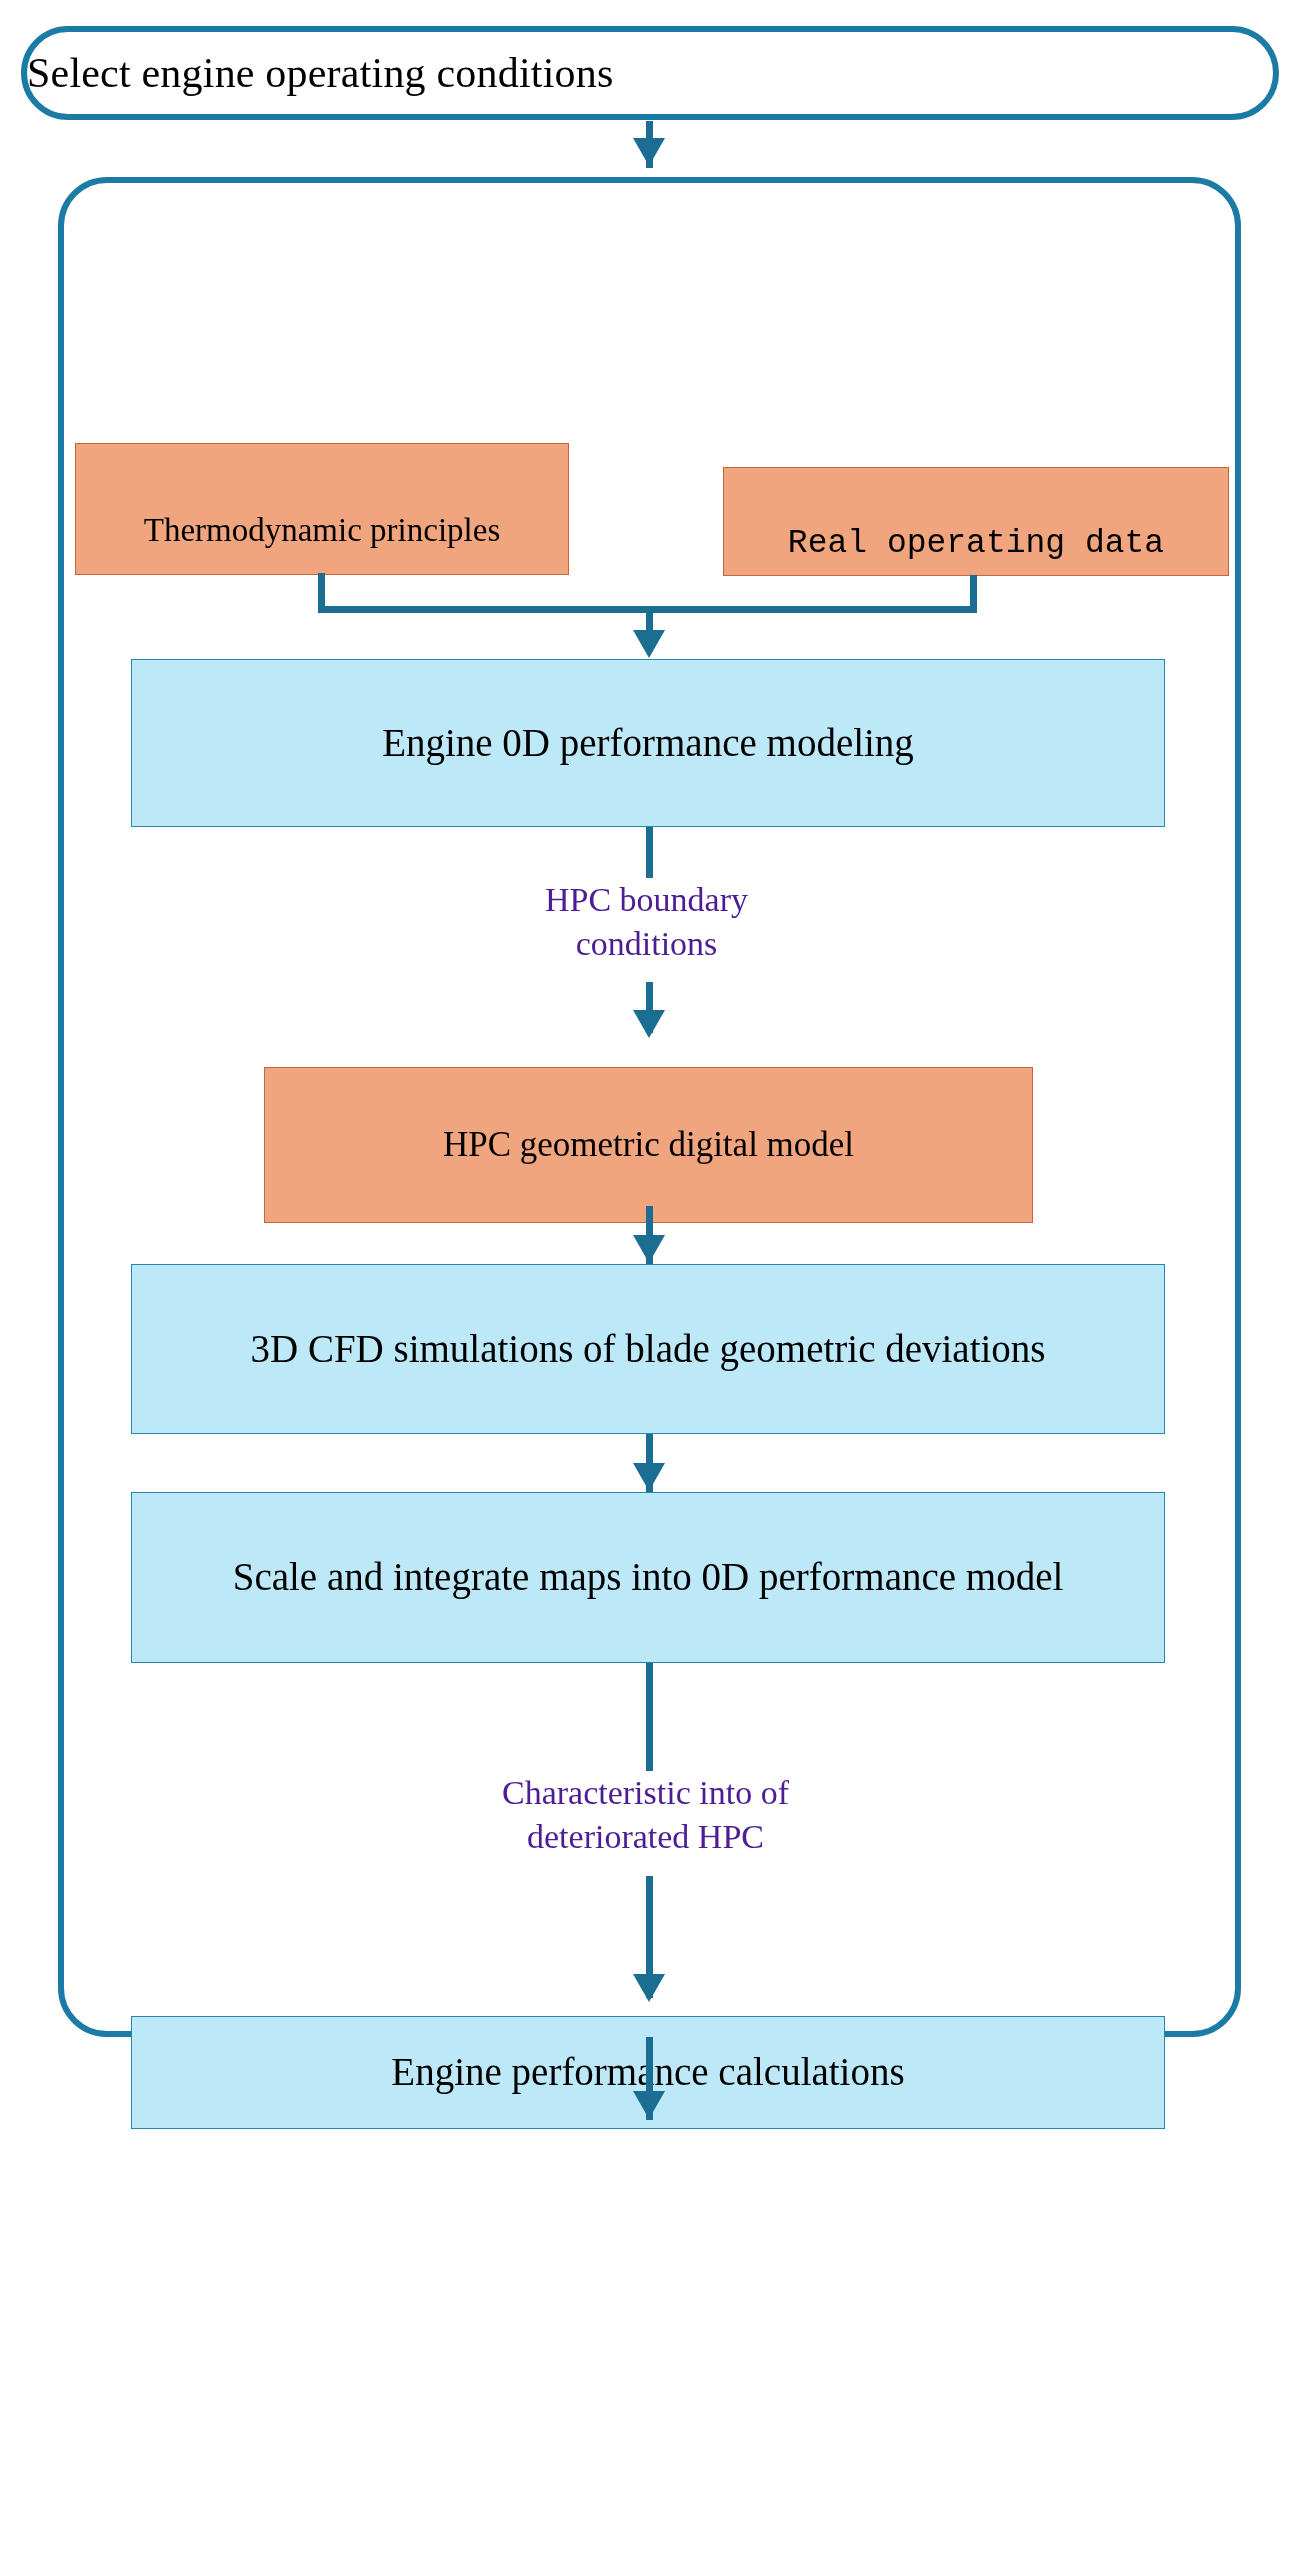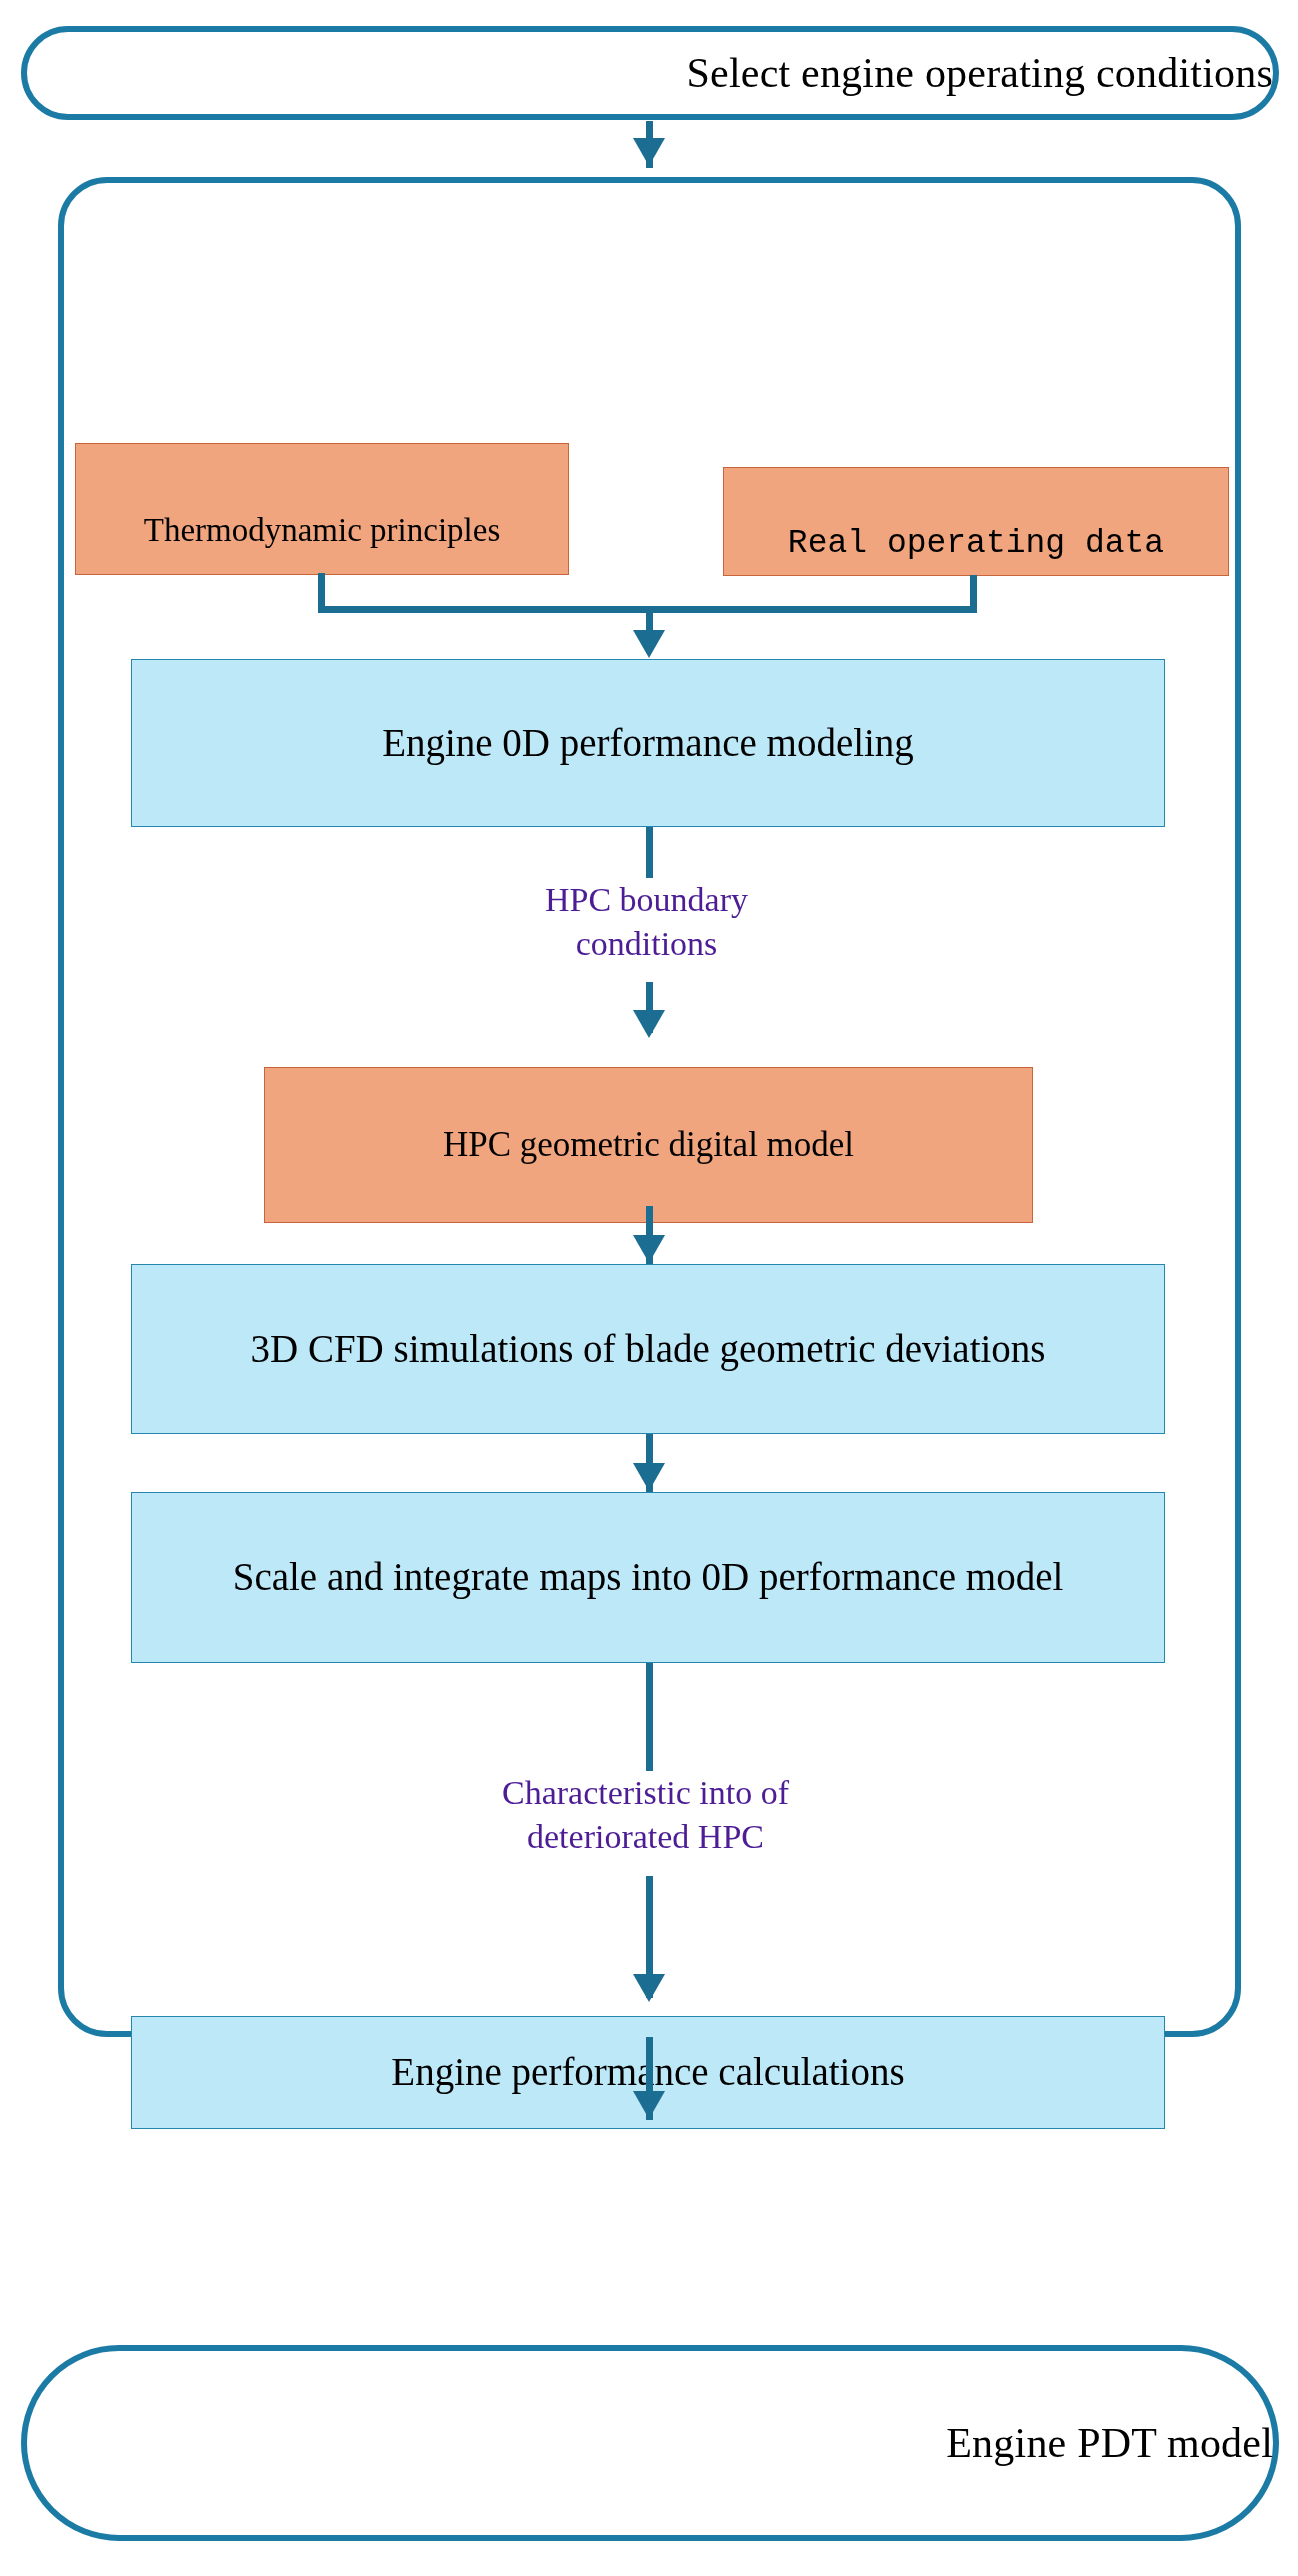--- a/index.html
+++ b/index.html
@@ -22,21 +22,21 @@
   }
 
   
   .terminator {
     position: absolute;
     box-sizing: border-box;
     border: 6.6px solid #1b7ba5;
     background: #ffffff;
     display: flex;
     align-items: center;
-    justify-content: flex-end;
+    justify-content: flex-start;
     text-align: center;
   }
   .terminator .t-label {
     font-size: 42px;
     line-height: 1.15;
     letter-spacing: 0.2px;
   }
 
   
   .group-box {
@@ -178,18 +178,15 @@
   <div class="vline" style="left:646px; top:1876px; height:122px;"></div>
   <div class="arrowhead" style="left:633px; top:1974px;"></div>
 
   <div class="node blue large" style="left:131px; top:2016px; width:1034px; height:113px;">
     <span class="n-label">Engine performance calculations</span>
   </div>
 
   <div class="vline" style="left:646px; top:2037px; height:83px;"></div>
   <div class="arrowhead" style="left:633px; top:2091px;"></div>
 
-  <div class="terminator" style="left:21px; top:2345px; width:1258px; height:196px; border-radius:98px;">
-    <span class="t-label">Engine PDT model</span>
-  </div>
 
 </div>
 
 
 </body></html>

